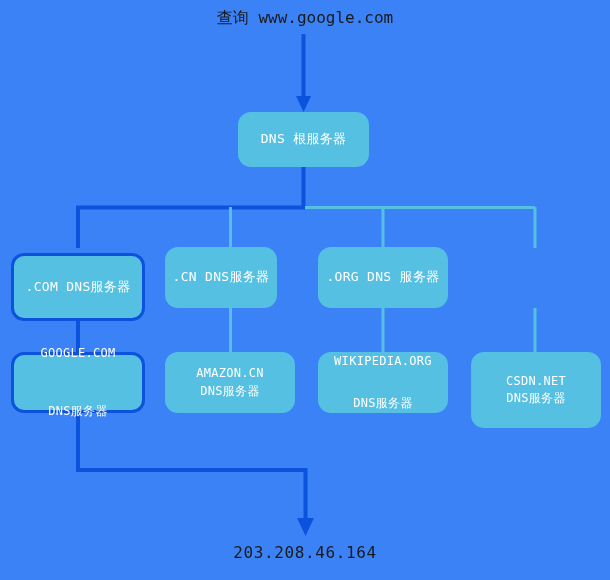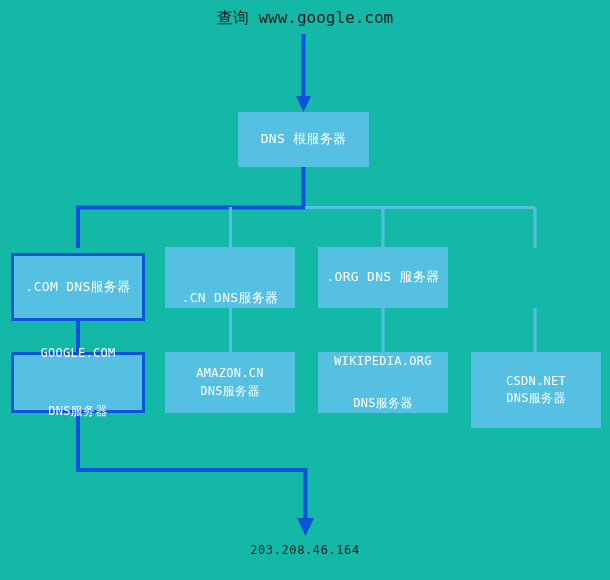--- a/index.html
+++ b/index.html
@@ -7,21 +7,21 @@
     padding: 0;
     background: #ffffff;
   }
   body {
     font-family: "DejaVu Sans Mono", "Liberation Mono", monospace;
   }
   #canvas {
     position: relative;
     width: 610px;
     height: 580px;
-    background: #14b8a6;
+    background: #3b82f6;
     overflow: hidden;
   }
   svg.wires {
     position: absolute;
     left: 0;
     top: 0;
     width: 610px;
     height: 580px;
     pointer-events: none;
   }
@@ -31,20 +31,21 @@
     display: flex;
     flex-direction: column;
     align-items: center;
     justify-content: center;
     color: #ffffff;
     background: #55c0e2;
     text-align: center;
     line-height: 1.45;
     letter-spacing: 0.3px;
     font-family: "DejaVu Sans Mono", "Liberation Mono", monospace;
+    border-radius: 13px;
   }
   .node.highlight {
     border: 3px solid #0b53dd;
   }
   .node-line {
     display: block;
     white-space: pre;
   }
   .caption {
     position: absolute;
@@ -57,26 +58,26 @@
     top: 8px;
     width: 610px;
     text-align: center;
     font-size: 16px;
   }
   #result-label {
     left: 0;
     top: 543px;
     width: 610px;
     text-align: center;
-    font-size: 12px;
+    font-size: 16px;
     letter-spacing: 0.6px;
   }
   #node-root      { left: 238px; top: 112px; width: 131px; height: 55px; font-size: 13px; }
   #node-com       { left: 11px;  top: 253px; width: 134px; height: 68px; font-size: 13px; }
-  #node-cn        { left: 165px; top: 247px; width: 130px; height: 61px; font-size: 13px; justify-content: flex-end; }
+  #node-cn        { left: 165px; top: 247px; width: 112px; height: 61px; font-size: 13px; }
   #node-org       { left: 318px; top: 247px; width: 130px; height: 61px; font-size: 13px; }
   #node-net       { left: 471px; top: 247px; width: 130px; height: 61px; font-size: 13px; }
   #node-google    { left: 11px;  top: 352px; width: 134px; height: 61px; font-size: 12px; gap: 40px; }
   #node-amazon    { left: 165px; top: 352px; width: 130px; height: 61px; font-size: 12px; }
   #node-wikipedia { left: 318px; top: 352px; width: 130px; height: 61px; font-size: 12px; gap: 24px; }
   #node-csdn      { left: 471px; top: 352px; width: 130px; height: 76px; font-size: 12px; }
 </style>
 </head>
 <body>
 

